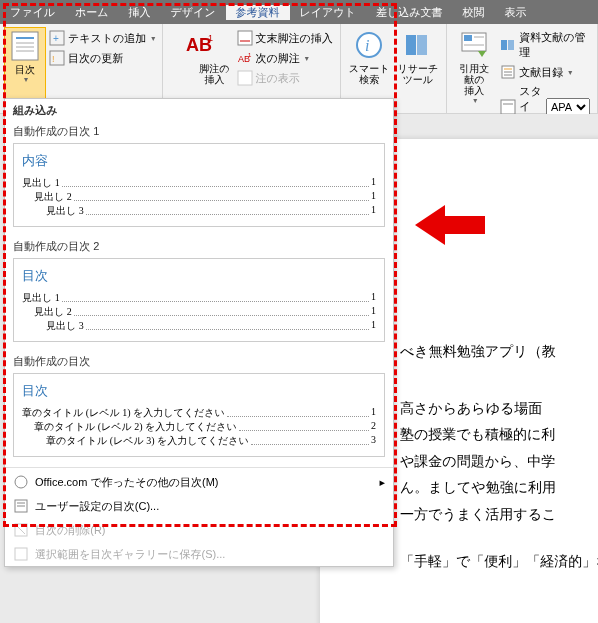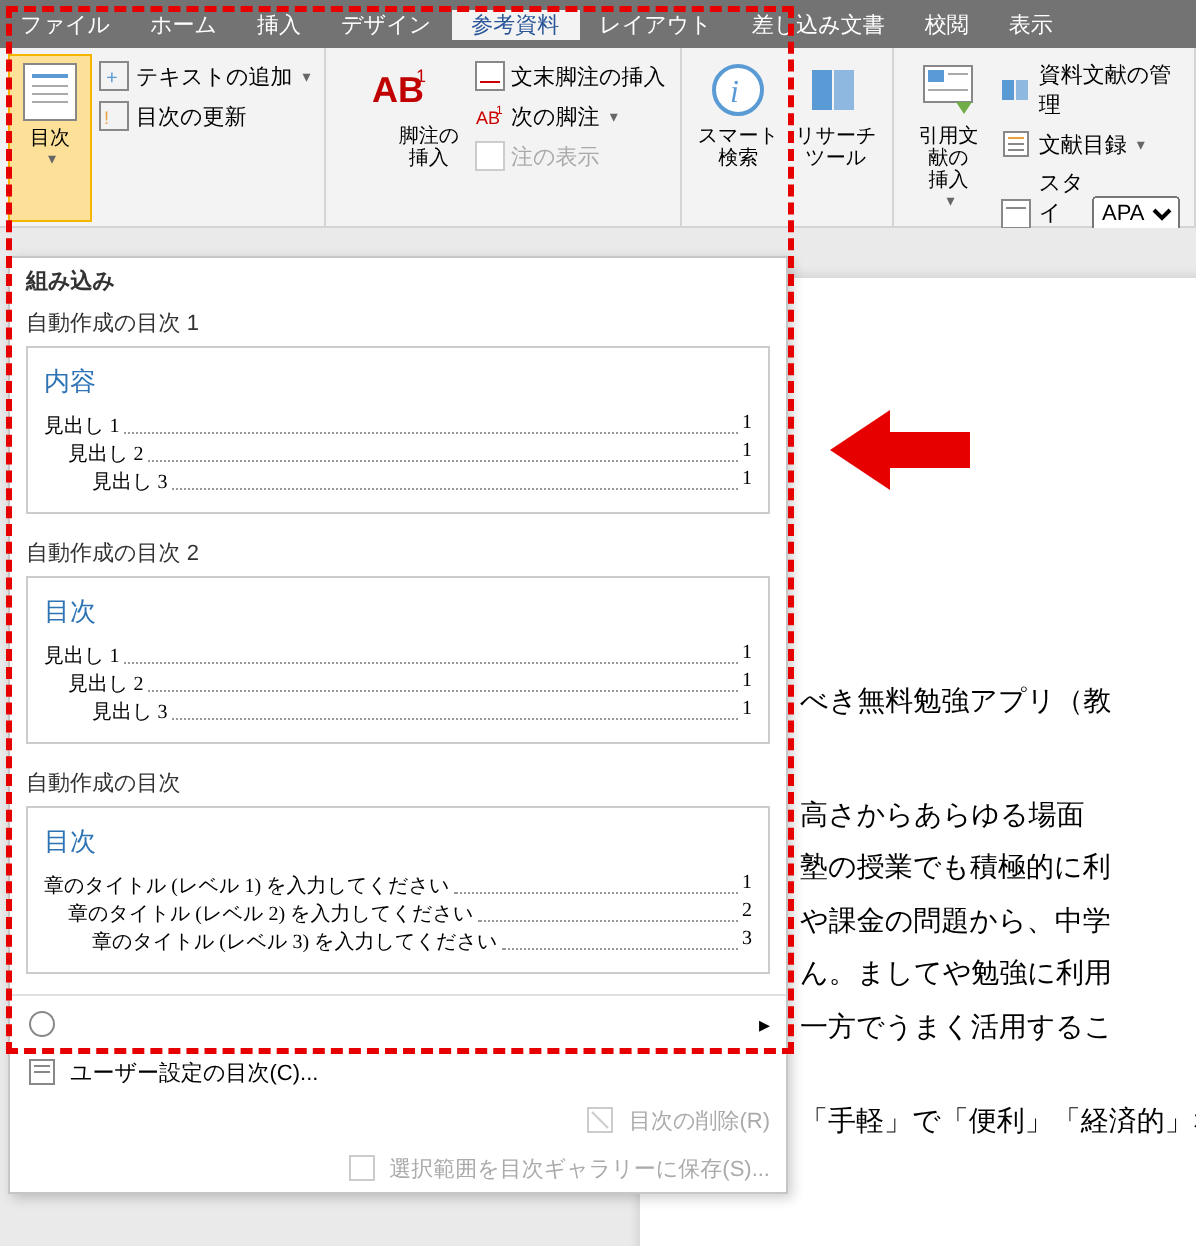--- a/index.html
+++ b/index.html
@@ -19,33 +19,33 @@
 .big-btn .icon { width: 32px; height: 32px; margin-bottom: 2px; }
 .big-btn .lbl { font-size: 10px; text-align: center; line-height: 1.1; }
 .small-items { display: flex; flex-direction: column; justify-content: flex-start; gap: 2px; padding-top: 2px; }
 .small-btn { display: flex; align-items: center; gap: 3px; padding: 1px 3px; cursor: pointer; font-size: 11px; }
 .small-btn .icon { width: 16px; height: 16px; flex-shrink: 0; }
 .dropdown-caret::after { content: "▾"; font-size: 8px; margin-left: 2px; color: #666; }
 .style-select { height: 18px; font-size: 11px; width: 50px; }
 .toc-active { background: #fde198; border: 1px solid #f4b400; }
 
 
-.toc-dropdown { position: absolute; top: 128px; left: 4px; width: 390px; background: #fff; border: 1px solid #c6c6c6; box-shadow: 2px 2px 6px rgba(0,0,0,.2); z-index: 10; }
+.toc-dropdown { position: absolute; top: 98px; left: 4px; width: 390px; background: #fff; border: 1px solid #c6c6c6; box-shadow: 2px 2px 6px rgba(0,0,0,.2); z-index: 10; }
 .toc-section-title { padding: 4px 8px; font-weight: bold; font-size: 11px; color: #333; }
 .toc-item-title { padding: 2px 8px; color: #333; font-size: 11px; }
 .toc-preview { margin: 2px 8px 10px 8px; border: 1px solid #ccc; padding: 8px; background: #fff; }
 .toc-preview h4 { color: #2e74b5; font-size: 13px; font-weight: normal; margin-bottom: 6px; font-family: "Yu Gothic", serif; }
 .toc-line { display: flex; font-size: 10px; font-family: "Yu Mincho", serif; }
 .toc-line .txt { flex-shrink: 0; }
 .toc-line .leader { flex: 1; border-bottom: 1px dotted #999; margin: 0 2px 3px 2px; }
 .toc-line .pg { flex-shrink: 0; }
 .toc-line.l2 { margin-left: 12px; }
 .toc-line.l3 { margin-left: 24px; }
 .toc-menu-item { display: flex; align-items: center; gap: 6px; padding: 4px 8px; cursor: pointer; font-size: 11px; }
-.toc-menu-item.disabled { color: #aaa; cursor: default; justify-content: flex-end; }
+.toc-menu-item.disabled { color: #aaa; cursor: default; }
 .toc-menu-item .icon { width: 16px; height: 16px; }
 .sep { height: 1px; background: #e0e0e0; margin: 2px 0; }
 
 
 .red-dash { position: absolute; border: 3px dashed #e60000; pointer-events: none; z-index: 20; }
 
 
 .red-arrow { position: absolute; z-index: 21; }
 
 
@@ -278,20 +278,21 @@
         <span class="leader"></span>
         <span class="pg">3</span>
       </div>
   </div>
 
   <div class="sep"></div>
   <div class="toc-menu-item">
     <span class="icon"><svg viewBox="0 0 16 16">
           <circle cx="8" cy="8" r="6" fill="#fff" stroke="#888"></circle>
         </svg></span>
+    <span>Office.com で作ったその他の目次(M)</span>
     <span style="margin-left:auto;">▸</span>
   </div>
   <div class="toc-menu-item">
     <span class="icon"><svg viewBox="0 0 16 16">
           <rect x="2" y="2" width="12" height="12" fill="#fff" stroke="#888"></rect>
           <line x1="4" y1="5" x2="12" y2="5" stroke="#888"></line>
           <line x1="4" y1="8" x2="12" y2="8" stroke="#888"></line>
         </svg></span>
     <span>ユーザー設定の目次(C)...</span>
   </div>

